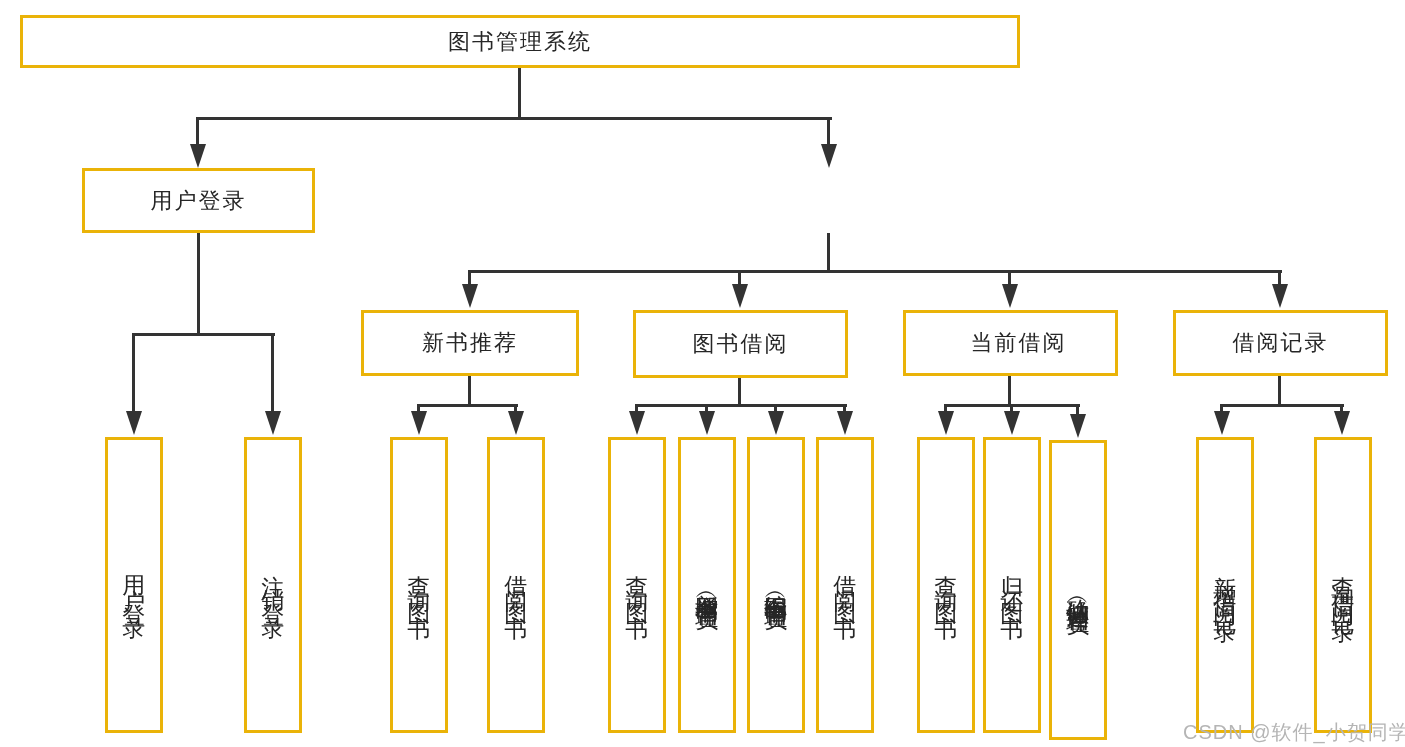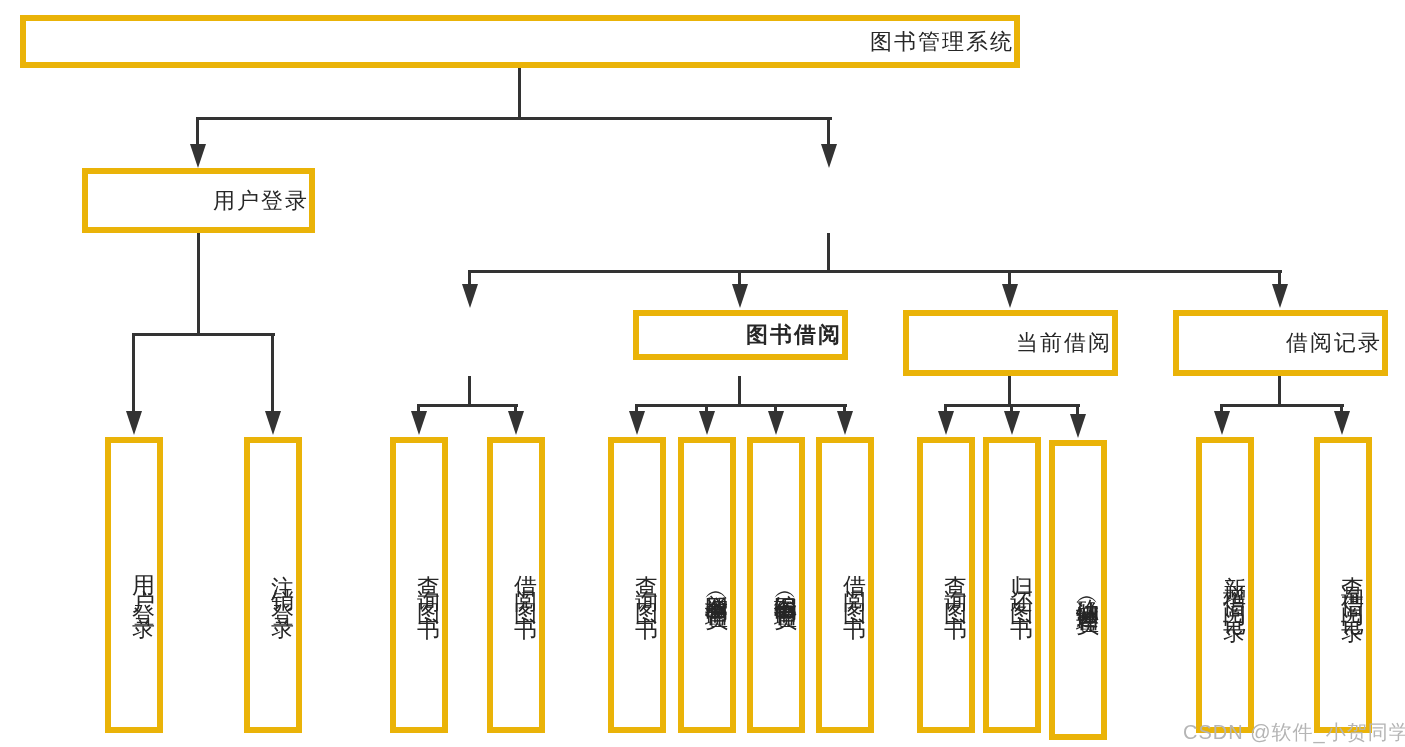--- a/index.html
+++ b/index.html
@@ -3,21 +3,21 @@
 <meta charset="utf-8">
 <style>
   html,body { margin:0; padding:0; background:#ffffff; }
   .canvas {
     position:relative; width:1405px; height:747px; background:#ffffff;
     font-family:"Liberation Sans","DejaVu Sans",sans-serif; color:#262626;
     overflow:hidden;
   }
   .box {
     position:absolute; box-sizing:border-box; background:#ffffff;
-    border:6px solid #eab308; display:flex; align-items:center; justify-content:flex-end;
+    border:3px solid #eab308; display:flex; align-items:center; justify-content:center;
   }
   .hnode { font-size:22px; letter-spacing:2px; white-space:nowrap; }
   .vnode span {
     display:block;
     writing-mode:vertical-lr; text-orientation:mixed;
     font-size:23px; line-height:1.15; white-space:nowrap;
   }
   .sp-wide span  { letter-spacing:14px; }
   .sp-med  span  { letter-spacing:9px; }
   .sp-tight span { letter-spacing:2px; }
@@ -140,21 +140,24 @@
     </div>
 
   <div class="box hnode" style="left:20px; top:15px; width:1000px; height:53px;">
     <span>图书管理系统</span>
   </div>
 
   <div class="box hnode" style="left:82px; top:168px; width:233px; height:65px;">
     <span>用户登录</span>
   </div>
 
-  <div class="box hnode" style="left:633px; top:310px; width:215px; height:50px;font-weight:bold;">
+  <div class="box hnode" style="left:361px; top:310px; width:218px; height:66px;">
+    <span>新书推荐</span>
+  </div>
+  <div class="box hnode" style="left:633px; top:310px; width:215px; height:68px;">
     <span>图书借阅</span>
   </div>
   <div class="box hnode" style="left:903px; top:310px; width:215px; height:66px;padding-left:16px;">
     <span>当前借阅</span>
   </div>
   <div class="box hnode" style="left:1173px; top:310px; width:215px; height:66px;">
     <span>借阅记录</span>
   </div>
 
   <div class="box vnode sp-wide" style="left:105px; top:437px; width:58px; height:296px;">

